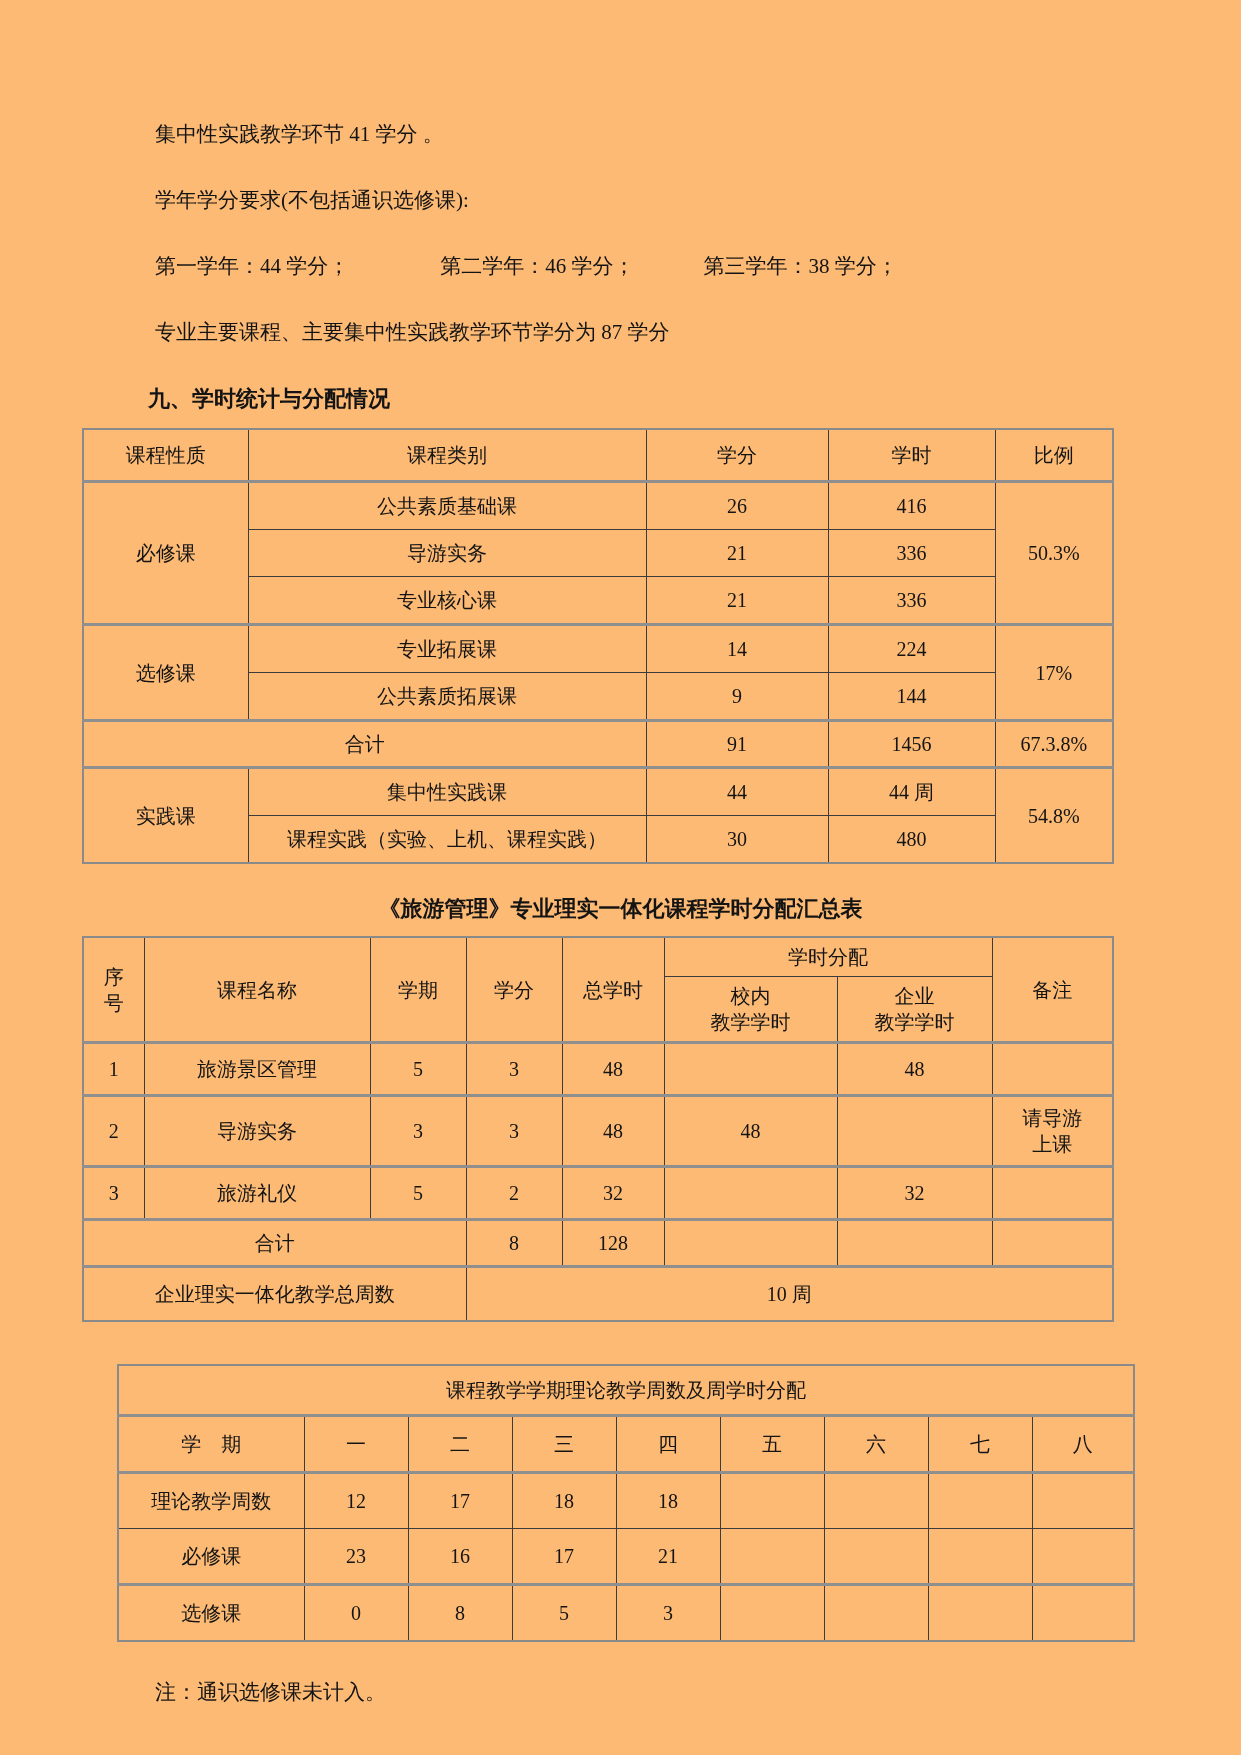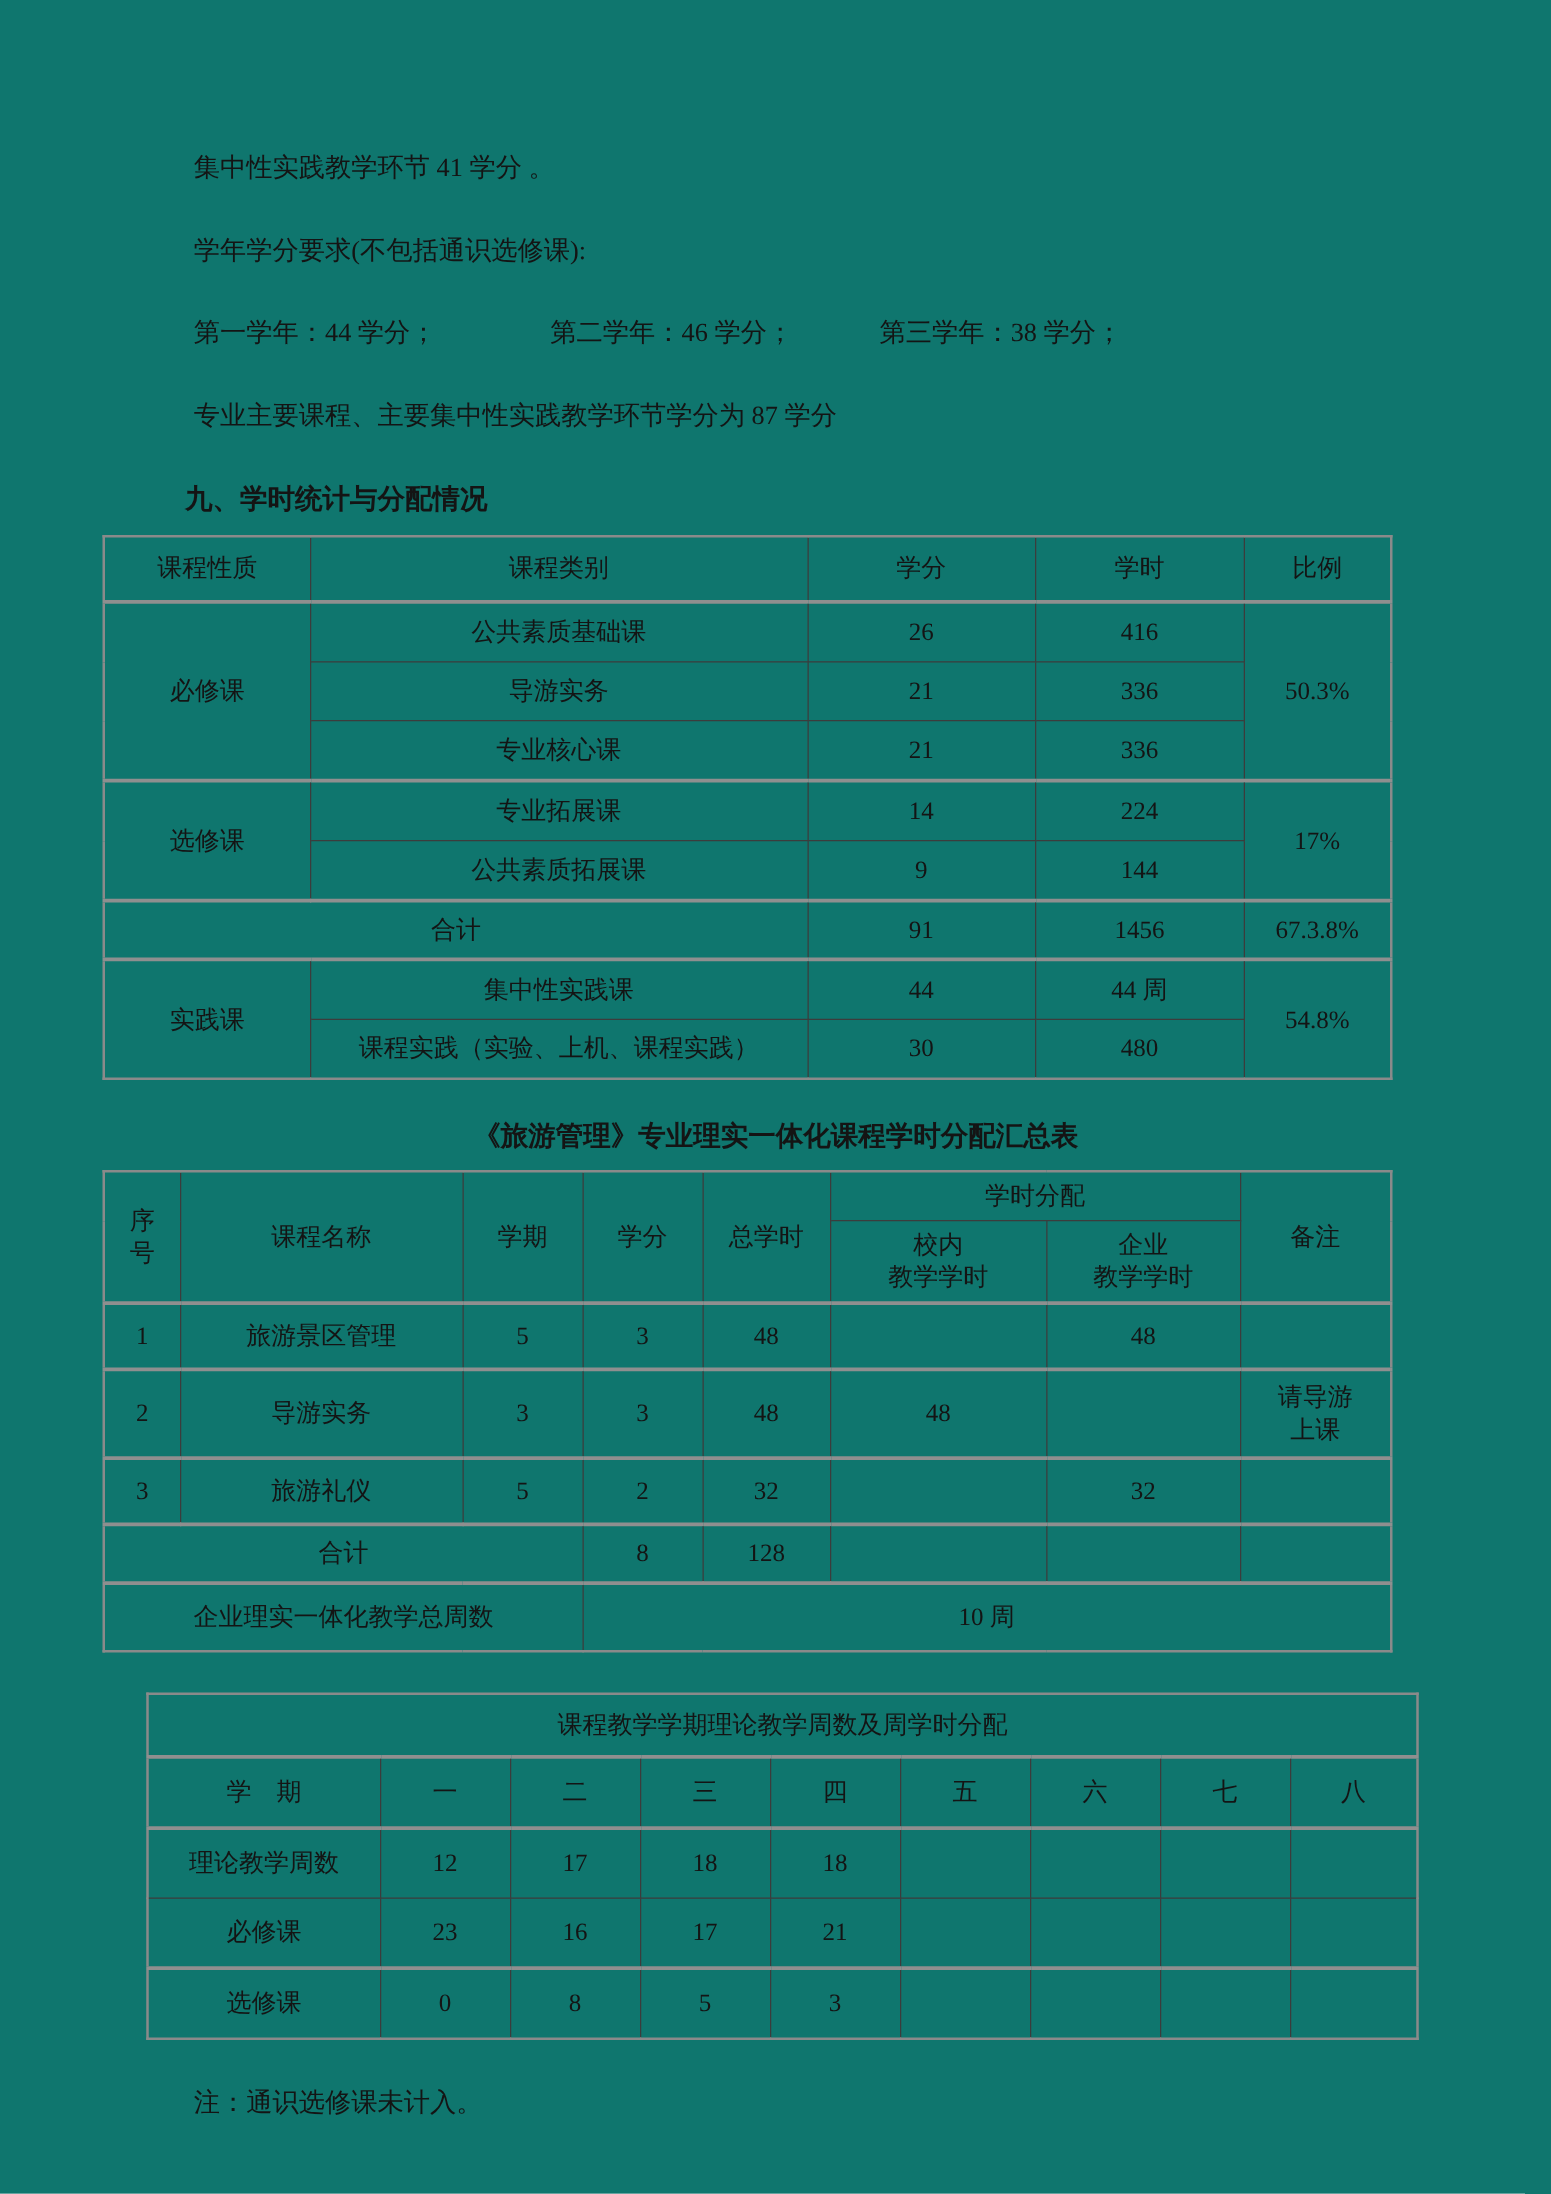--- a/index.html
+++ b/index.html
@@ -1,20 +1,20 @@
 <!DOCTYPE html>
 <html lang="zh"><head>
 <meta charset="utf-8">
 <style>
   html,body { margin:0; padding:0; background:#e8e8e8; }
   .page {
     position:relative;
     width:1241px; height:1755px;
     margin:0 auto;
-    background:#0f766e;
+    background:#fdba74;
     font-family:"Liberation Serif","DejaVu Serif",serif;
     color:#141414;
     box-sizing:border-box;
     padding-top:122px;
     overflow:hidden;
   }
   .para {
     margin:0 0 42px 155px;
     font-size:21px;
     line-height:24px;
@@ -62,21 +62,21 @@
     line-height:26px;
   }
   #table2 { width:1030px; }
   #table2 tr.hdr1 td { height:34px; }
   #table2 tr.hdr2 td { height:60px; }
   #table2 td { height:46px; }
   #table2 tr.row2 td { height:64px; }
   #table2 tr.total-row td { height:40px; }
   #table2 tr.weeks-row td { height:48px; }
   
-  #table3 { width:1016px; margin-left:117px; margin-top:32px; }
+  #table3 { width:1016px; margin-left:117px; margin-top:42px; }
   #table3 td { height:50px; }
   #table3 tr.title-row td { height:44px; }
   .footnote { margin:38px 0 0 155px; font-size:21px; line-height:24px; }
 </style>
 </head>
 <body>
 
 <div class="page">
 
   <p class="para">集中性实践教学环节 41 学分 。</p>

